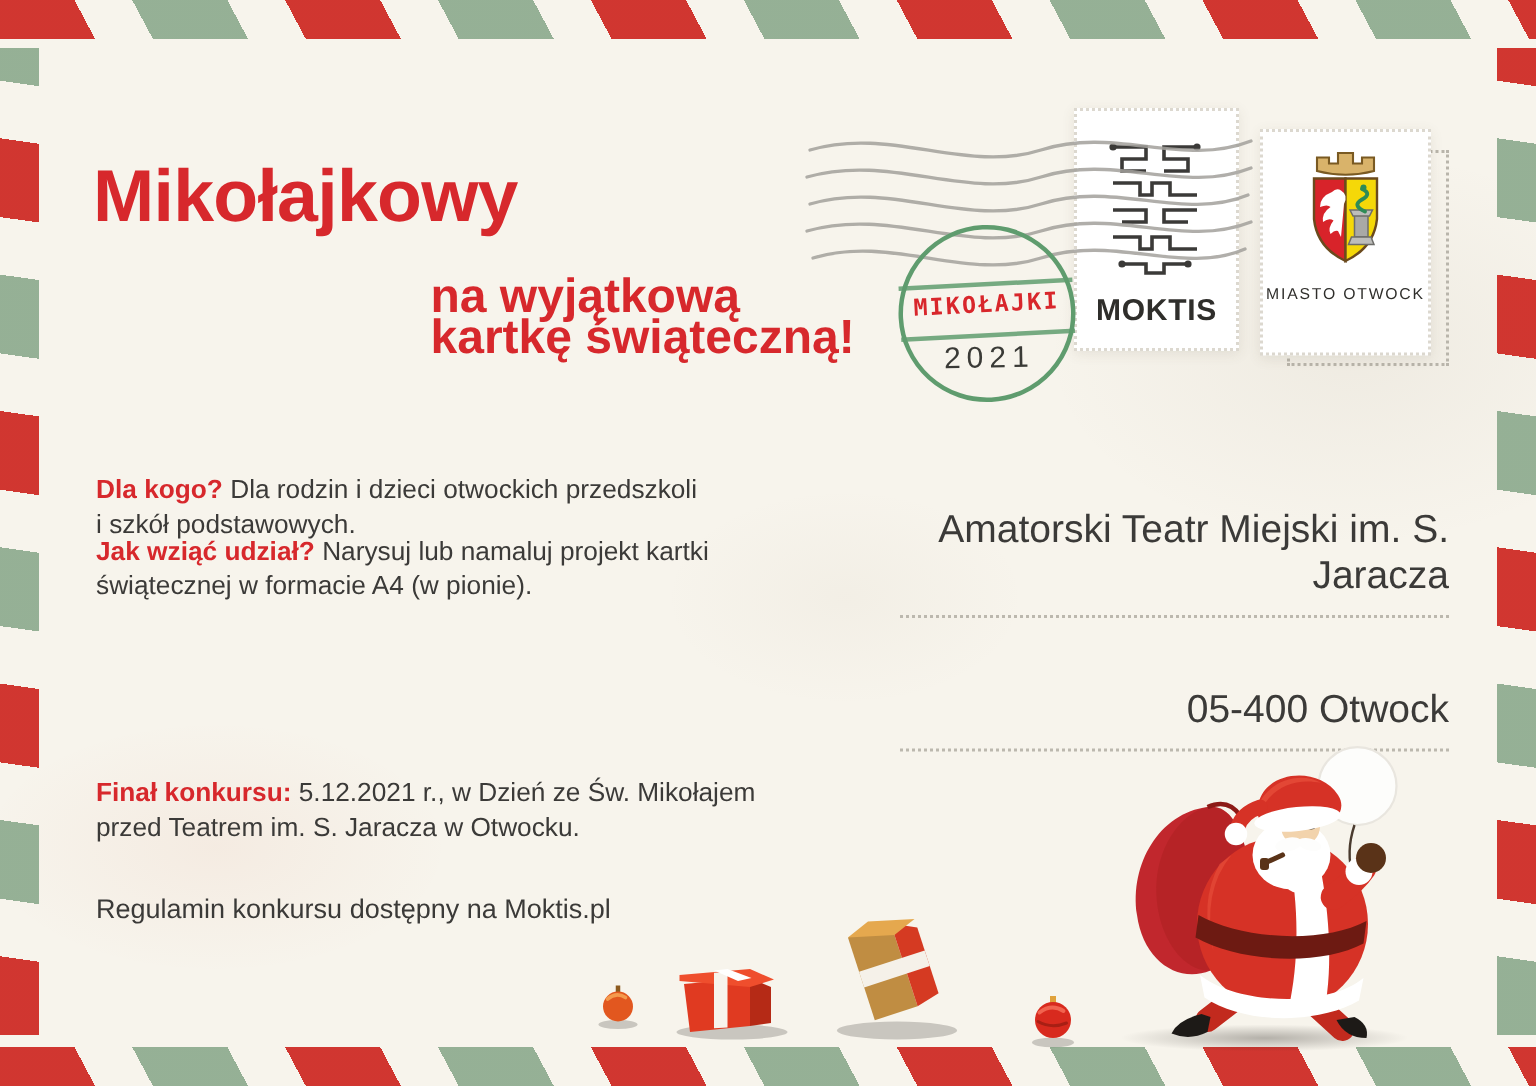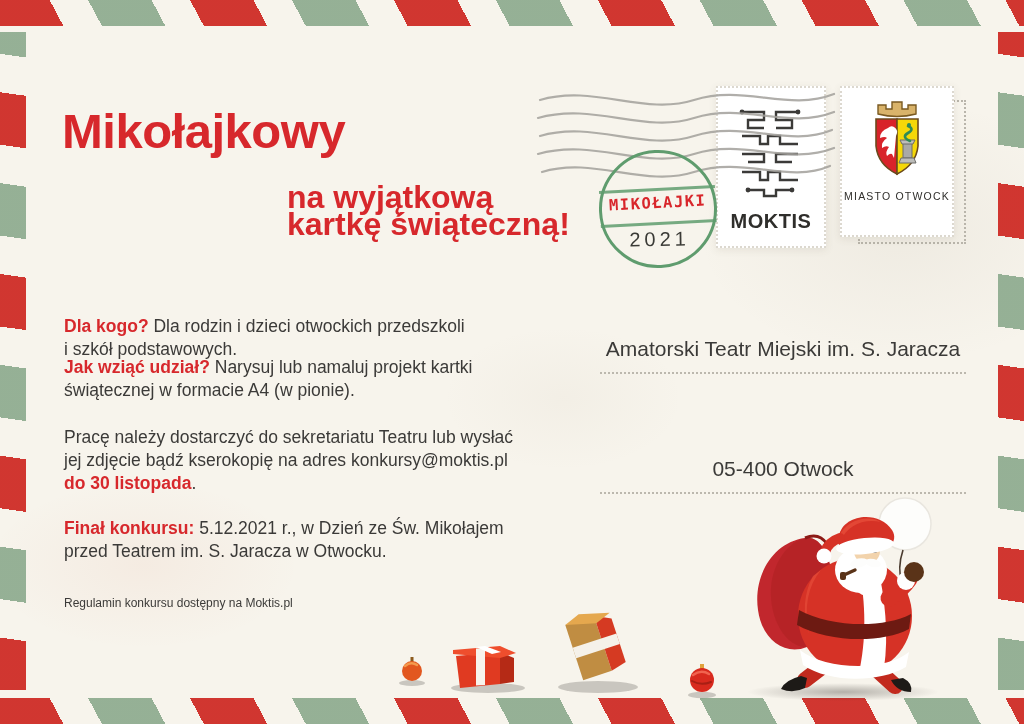--- a/index.html
+++ b/index.html
@@ -28,39 +28,39 @@
   .title{left:62px;top:102px;font-size:49px;line-height:58px;font-weight:bold;color:#d7282c;letter-spacing:-0.5px;}
   .subtitle{left:287px;top:184px;font-size:32px;line-height:27px;font-weight:bold;color:#d7282c;white-space:pre-line;}
   
   .para{left:64px;width:500px;font-size:17.5px;line-height:23px;color:#3b3a38;white-space:pre-line;}
   .p-who{top:286px;margin-top:29px;}
   .p-how{top:356px;}
   .p-delivery{top:426px;}
   .p-final{top:517px;}
   .red-bold{color:#d7282c;font-weight:bold;}
   .p-prizes{left:64px;top:586px;font-size:21px;font-weight:bold;color:#d7282c;}
-  .p-rules{left:64px;top:596px;font-size:12px;color:#3b3a38;}
-  
-  .addr-row{left:600px;width:366px;text-align:center;font-size:21px;color:#3b3a38;
+  .p-rules{left:64px;top:596px;font-size:18px;color:#3b3a38;}
+  
+  .addr-row{left:600px;width:366px;text-align:right;font-size:26px;color:#3b3a38;
     border-bottom:2px dotted #bcb8ae;padding-bottom:11px;}
   .addr-1{top:337px;}
   .addr-2{top:397px;}
   .addr-3{top:457px;}
   
   .waves{left:536px;top:84px;z-index:5;}
   .round-stamp{left:599px;top:150px;width:112px;height:112px;border:3.5px solid #5f9c6e;
     border-radius:50%;transform:rotate(-3deg);z-index:6;}
   .round-line{left:-2px;right:-2px;height:2.5px;background:#5f9c6e;opacity:.85;}
   .rl-1{top:35px;}
   .rl-2{top:69px;}
   .round-event{left:0;right:0;top:41px;text-align:center;font-family:"DejaVu Sans Mono",monospace;
     font-weight:bold;font-size:15.5px;letter-spacing:1.5px;color:#d8262b;}
   .round-year{left:0;right:0;top:75px;text-align:center;font-size:20px;letter-spacing:4px;color:#3a3a36;transform:rotate(2deg);}
   .stamp{background:#fff;border:2px dotted #dcd8cf;box-shadow:0 2px 8px rgba(90,80,60,.10);}
-  .stamp-moktis{left:716px;top:86px;width:106px;height:158px;z-index:2;}
+  .stamp-moktis{left:716px;top:72px;width:106px;height:158px;z-index:2;}
   .moktis-logo{left:20px;top:16px;}
   .moktis-label{left:0;right:0;top:122px;text-align:center;font-weight:bold;font-size:20px;
     letter-spacing:.5px;color:#2f2e2b;}
   .stamp-ghost{left:858px;top:100px;width:104px;height:140px;border:2px dotted #b9b5ab;z-index:1;}
   .stamp-otwock{left:840px;top:86px;width:110px;height:147px;z-index:3;}
   .arms{left:22px;top:10px;}
   .otwock-label{left:0;right:0;top:102px;text-align:center;font-weight:normal;font-size:10.5px;
     letter-spacing:1.2px;color:#2f2e2b;}
   
   .santa{left:743px;top:484px;z-index:4;}
@@ -84,23 +84,20 @@
   </div>
   <div class="abs subtitle">na wyjątkową
 kartkę świąteczną!</div>
 
   <div class="abs para p-who"><span class="red-bold">Dla kogo?</span><span> Dla rodzin i dzieci otwockich przedszkoli
 i szkół podstawowych.</span></div>
 
   <div class="abs para p-how"><span class="red-bold">Jak wziąć udział?</span><span> Narysuj lub namaluj projekt kartki
 świątecznej w formacie A4 (w pionie).</span></div>
 
-  <div class="abs para p-delivery"><span>Pracę należy dostarczyć do sekretariatu Teatru lub wysłać
-jej zdjęcie bądź kserokopię na adres konkursy@moktis.pl
-</span><span class="red-bold">do 30 listopada</span><span>.</span></div>
 
   <div class="abs para p-final"><span class="red-bold">Finał konkursu:</span><span> 5.12.2021 r., w Dzień ze Św. Mikołajem
 przed Teatrem im. S. Jaracza w Otwocku.</span></div>
 
   <div class="abs p-rules">Regulamin konkursu dostępny na Moktis.pl</div>
 
   <div class="abs addr-row addr-1">Amatorski Teatr Miejski im. S. Jaracza</div>
   <div class="abs addr-row addr-3">05-400 Otwock</div>
 
   <svg class="abs waves" width="300" height="112" viewBox="0 0 300 112">

